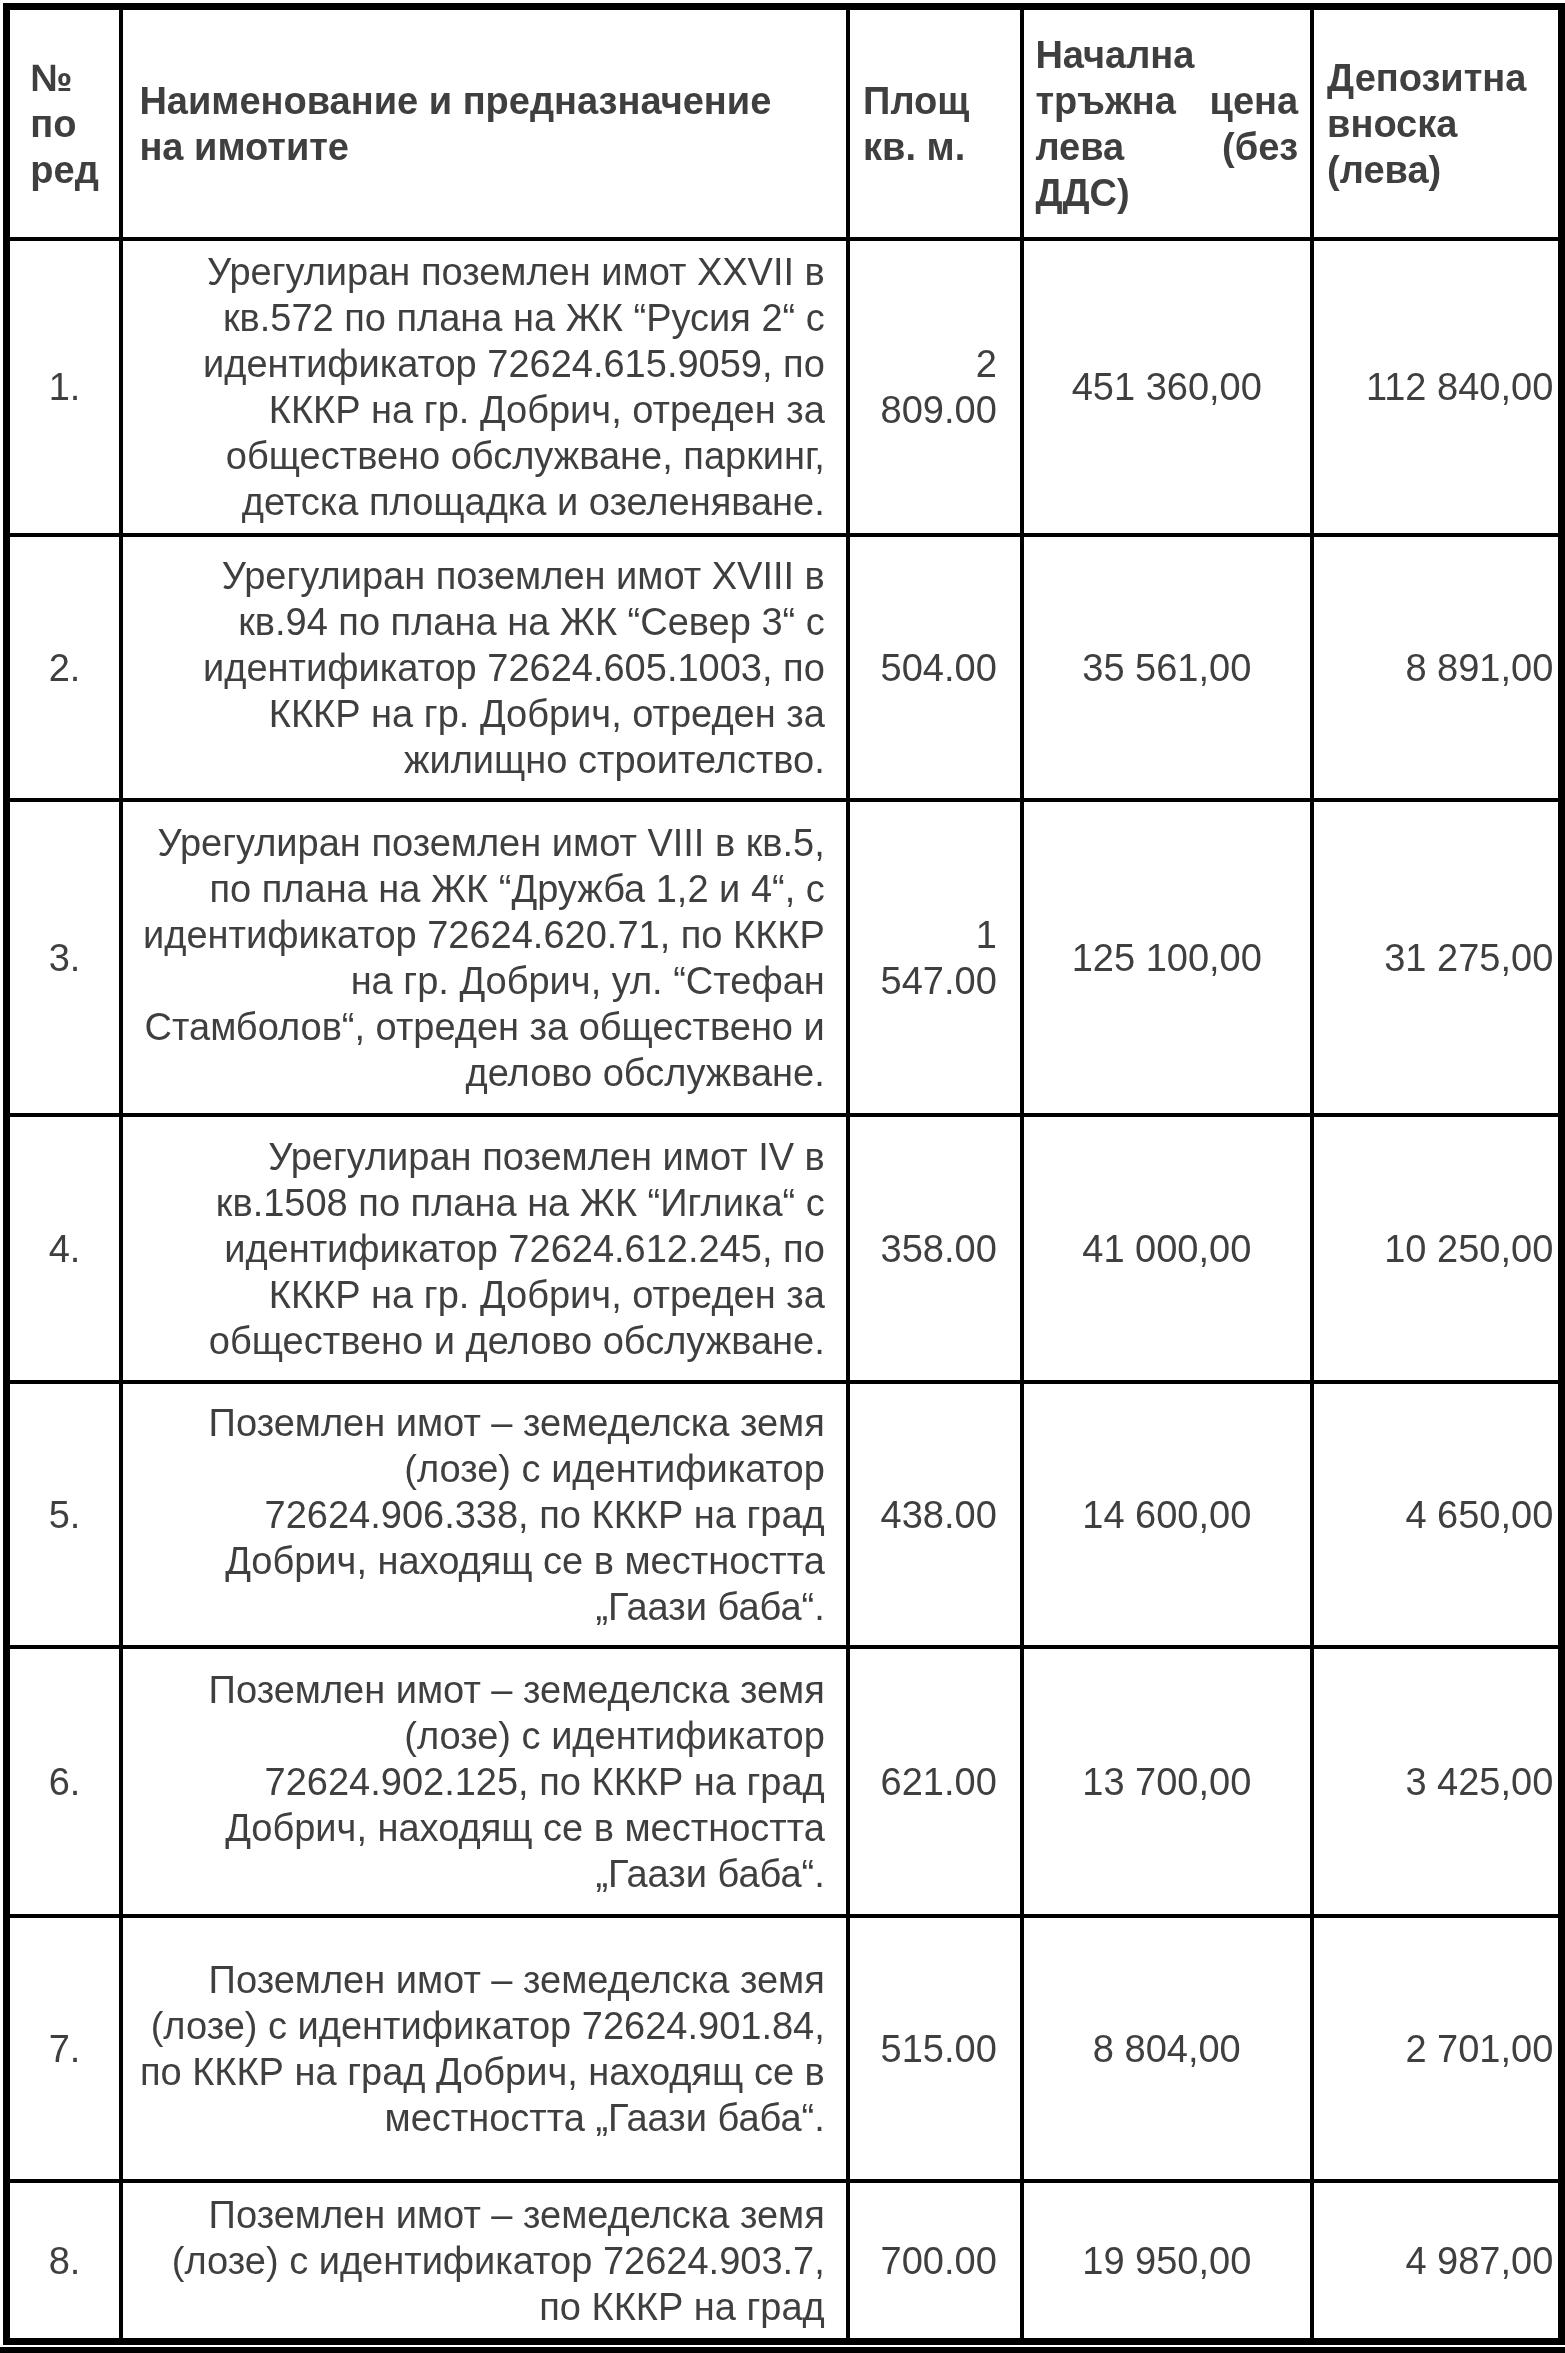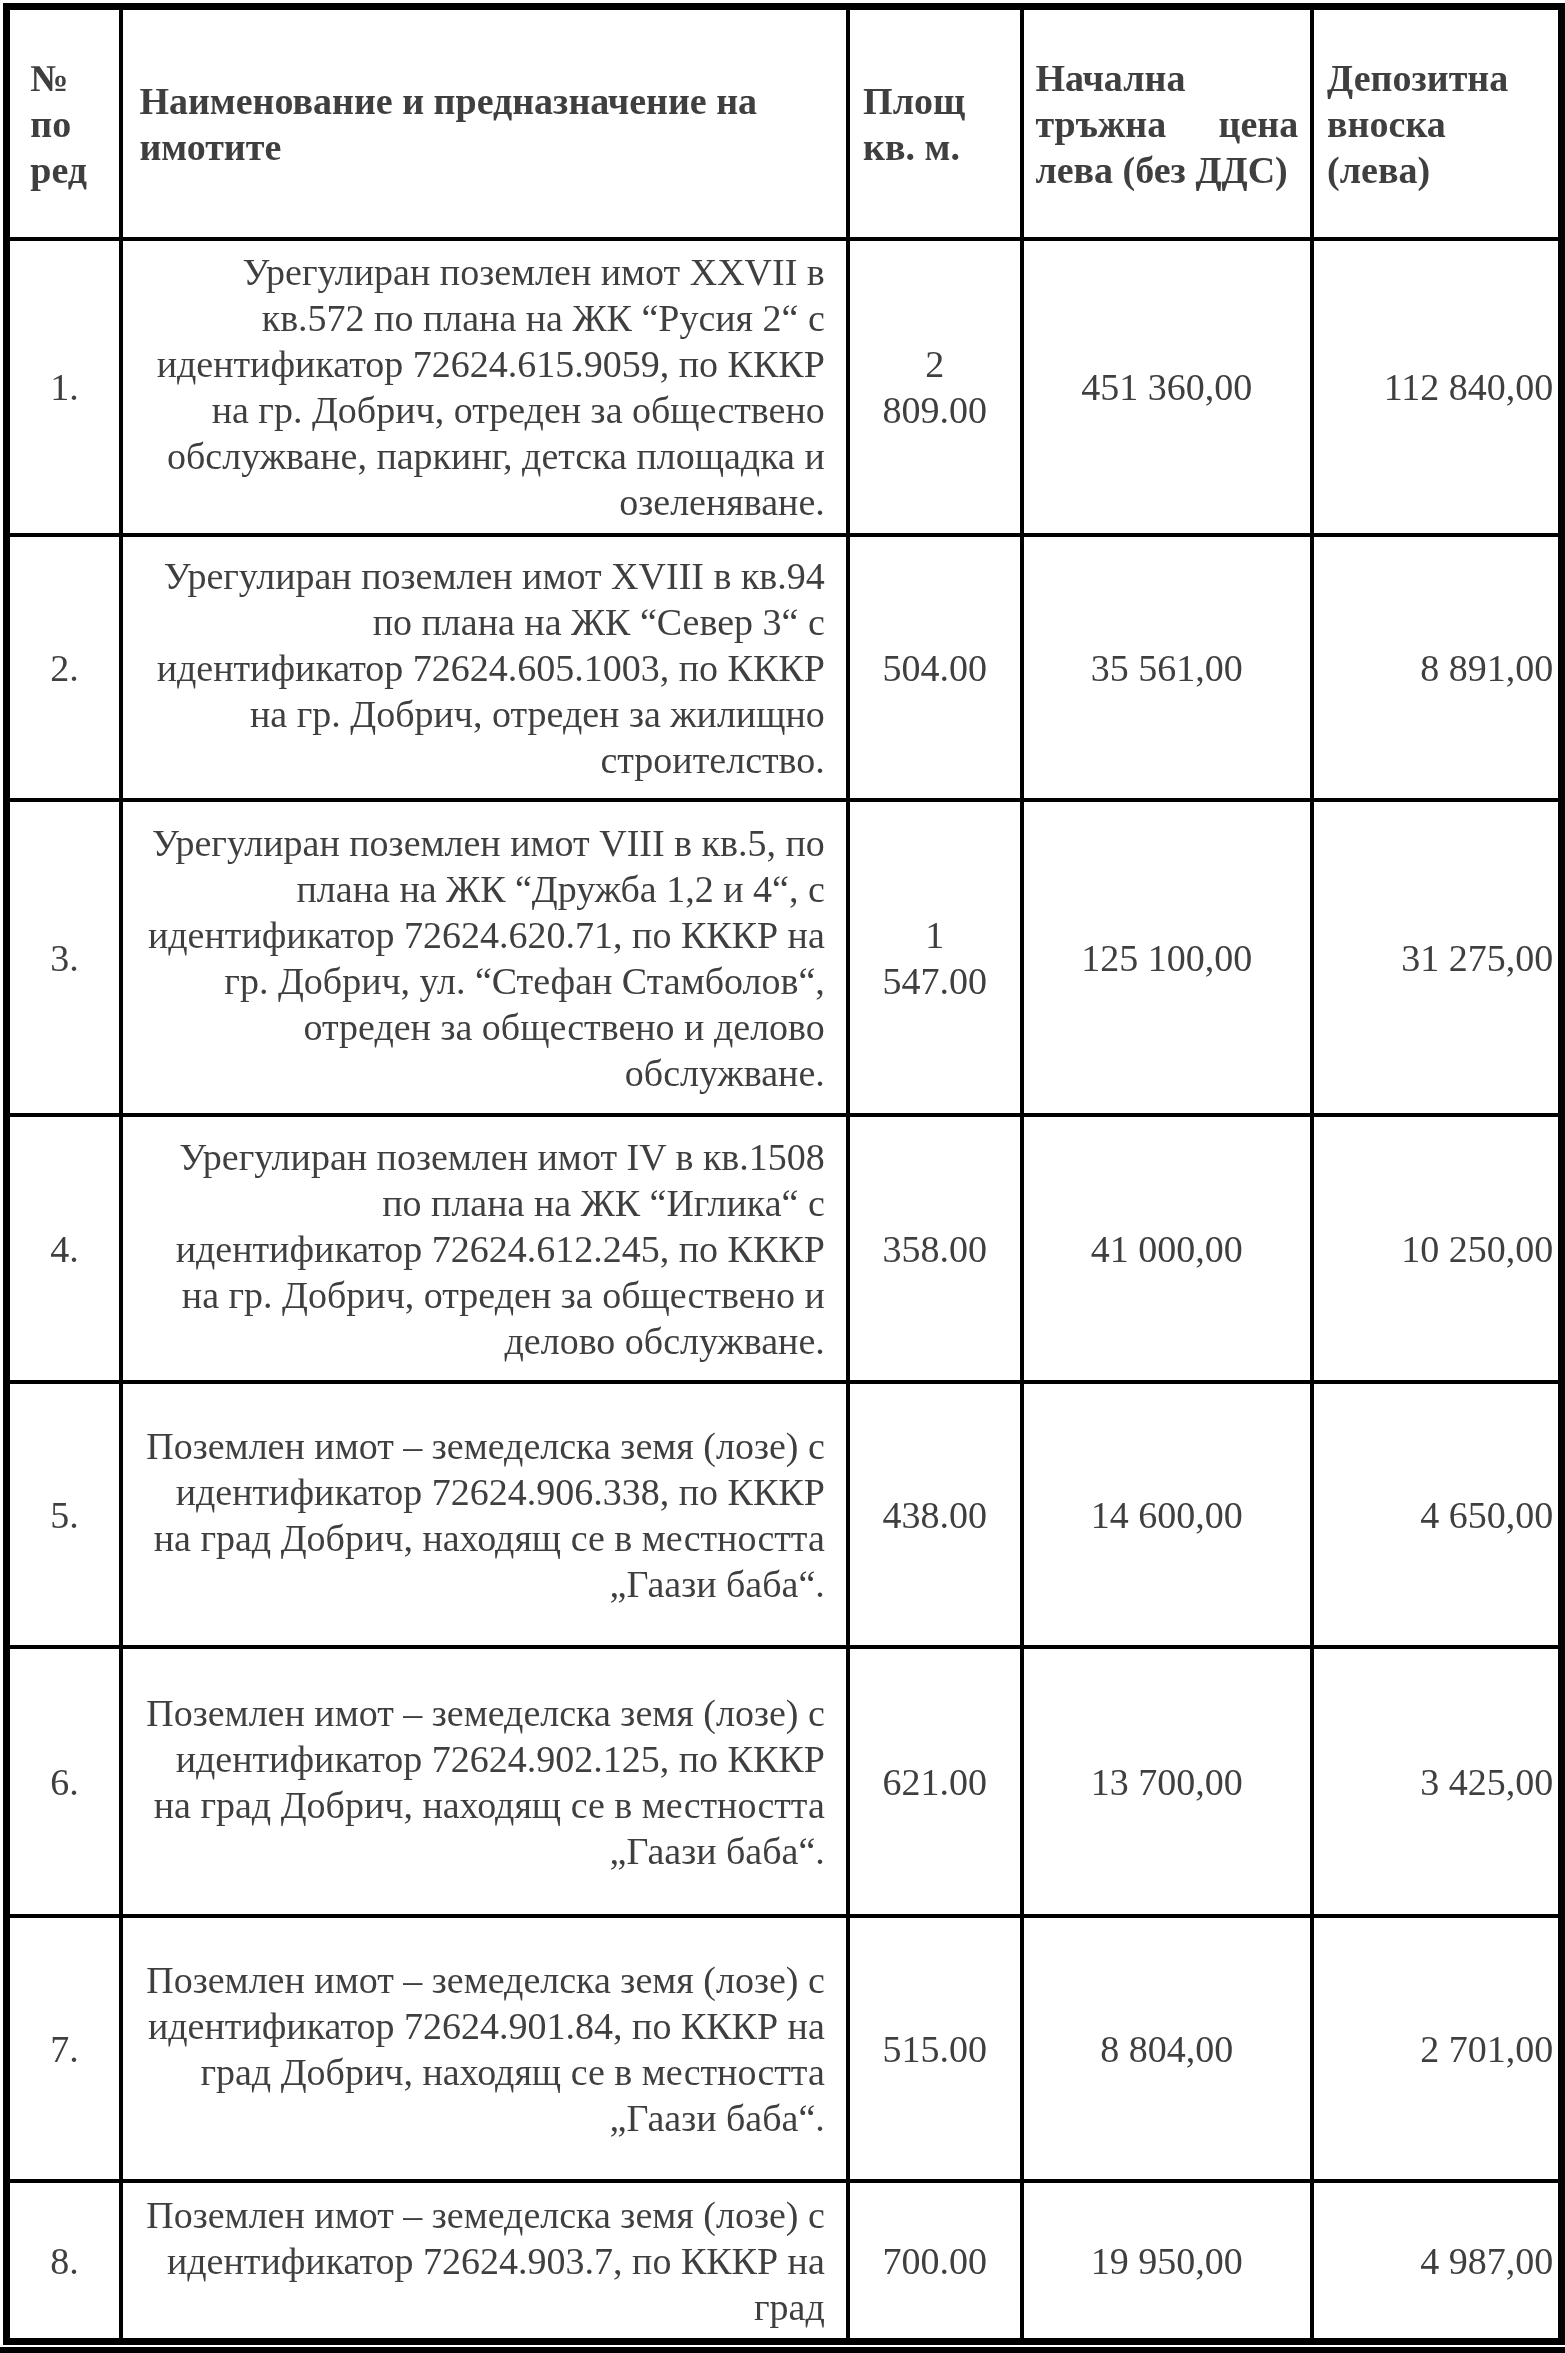--- a/index.html
+++ b/index.html
@@ -6,21 +6,21 @@
     margin: 0;
     padding: 0;
     background: #ffffff;
   }
   .page {
     position: relative;
     width: 1565px;
     height: 2354px;
     overflow: hidden;
     background: #ffffff;
-    font-family: Liberation Serif, serif;
+    font-family: Liberation Sans, sans-serif;
   }
   table.props {
     border-collapse: collapse;
     table-layout: fixed;
     width: 1555px;
     margin: 3.3px 0 0 3.3px;
     border: 7.5px solid #000000;
   }
   th, td {
     border: 4.1px solid #000000;
@@ -46,21 +46,21 @@
   tbody tr:nth-child(8) { height: 145px; }
 
   .th-num     { padding: 0 5px 0 20px; }
   .th-desc    { padding: 0 21px 0 16.6px; }
   .th-area    { padding: 0 6.6px 0 13.3px; }
   .th-price   { padding: 0 11.6px; text-align: justify; }
   .th-deposit { padding: 0 8.3px 0 13.3px; }
 
   td.col-num     { text-align: center; padding: 0 3.3px; }
   td.col-desc    { text-align: right; padding: 8.3px 21px 8.3px 16.6px; }
-  td.col-area    { text-align: center; padding: 0 23px; }
+  td.col-area    { text-align: right; padding: 0 23px; }
   td.col-price   { text-align: center; padding: 0 5px; }
   td.col-deposit { text-align: right; padding: 0 5px; }
 
   .bottom-edge {
     position: absolute;
     left: 0;
     bottom: 0;
     width: 100%;
     height: 7.5px;
     background: #000000;

